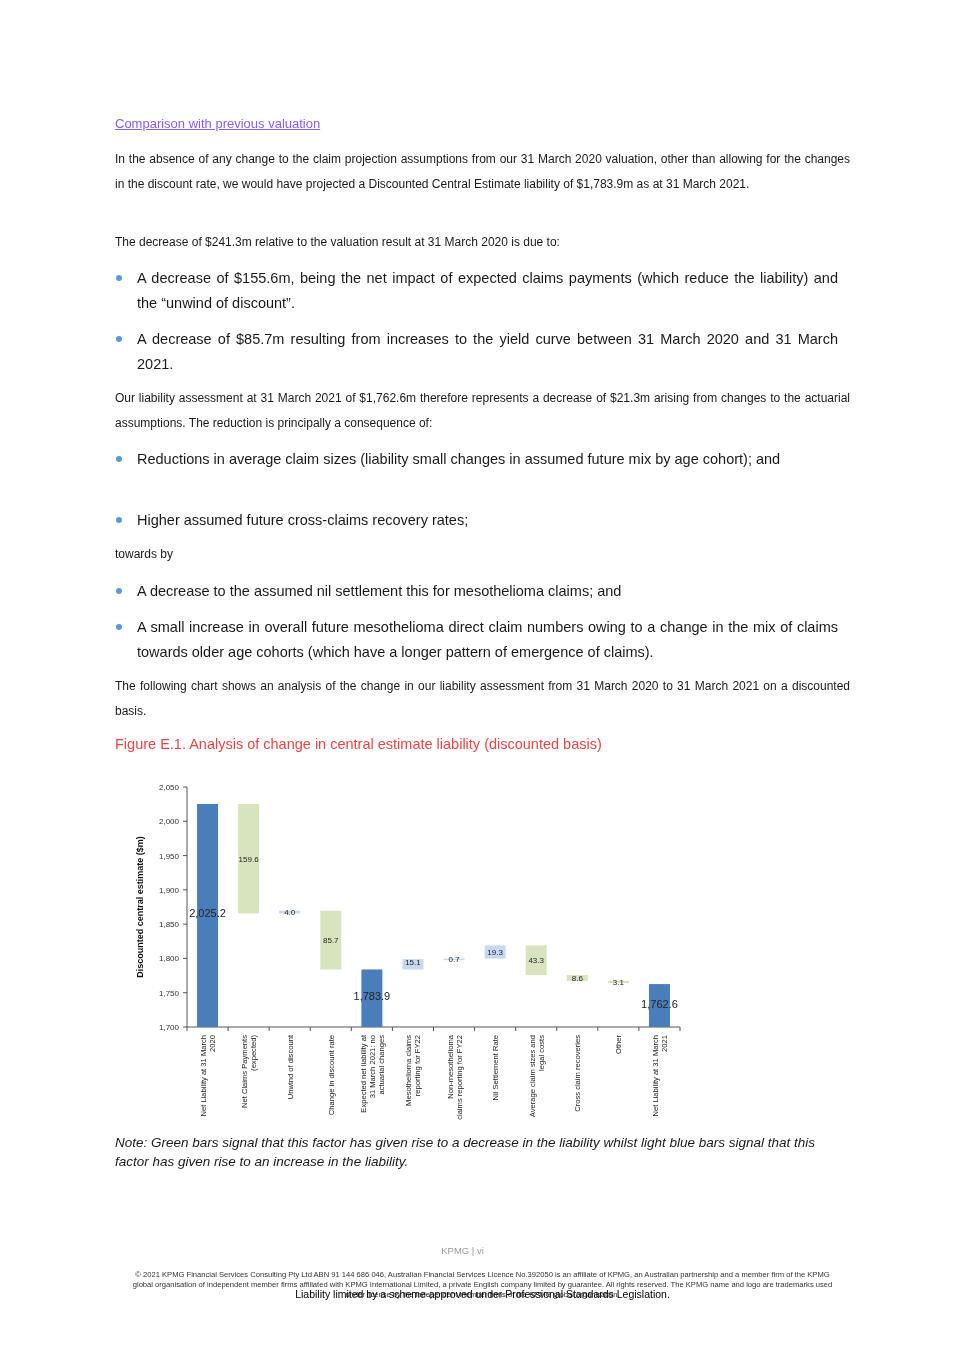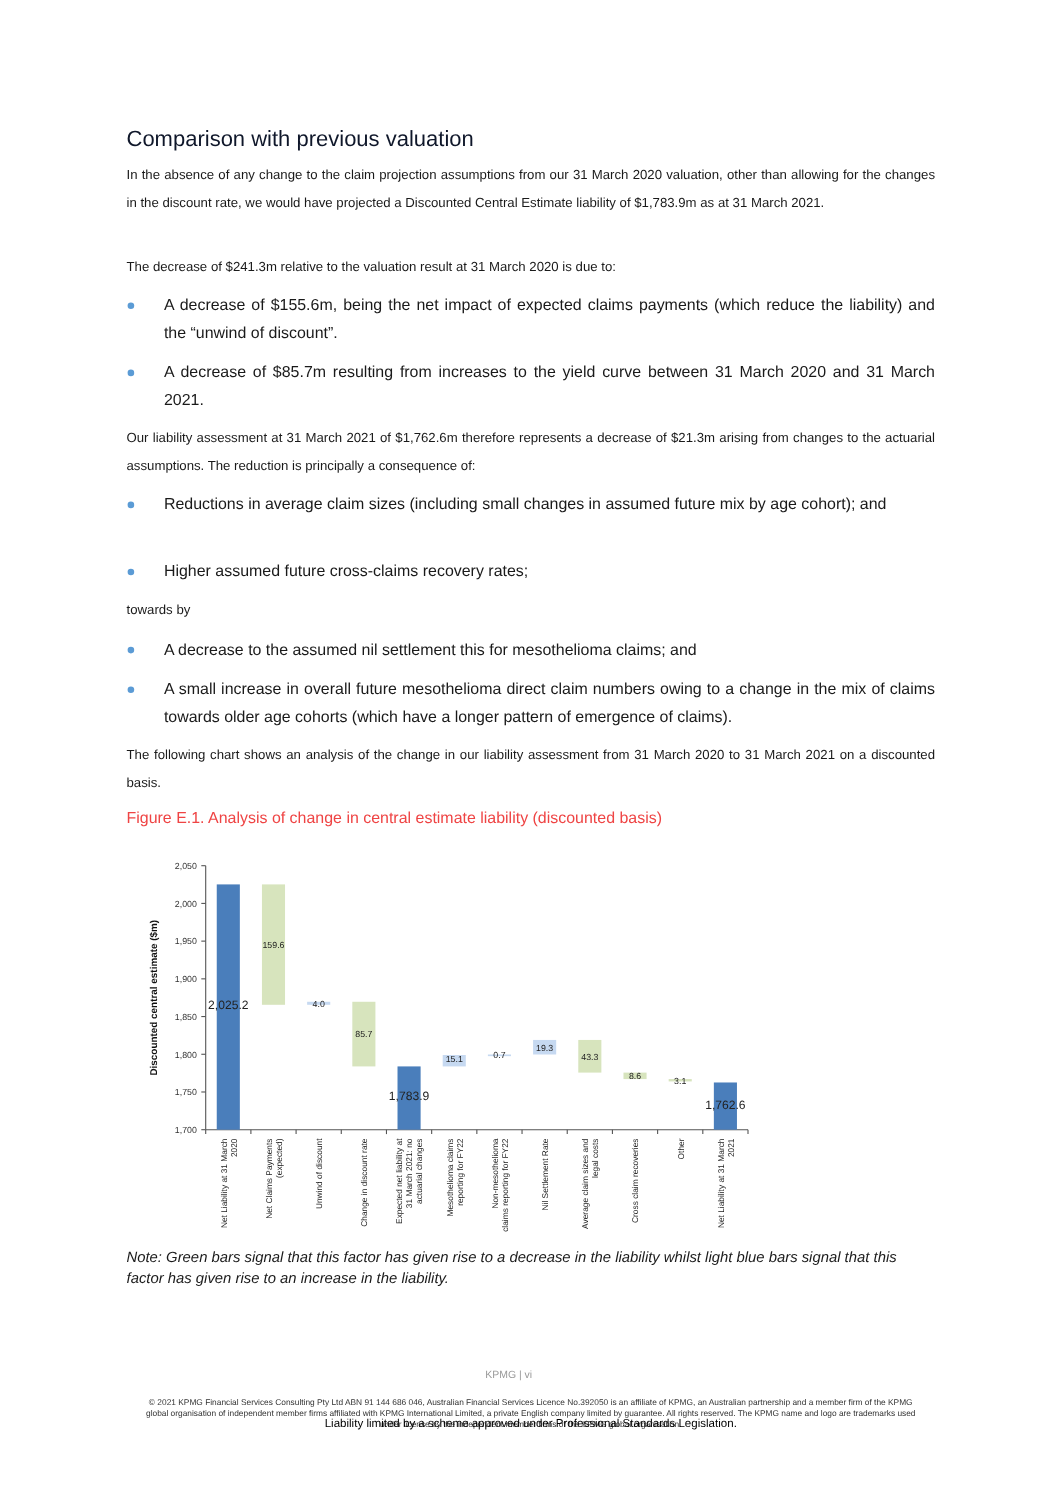--- a/index.html
+++ b/index.html
@@ -1,25 +1,25 @@
 <!DOCTYPE html>
 <html><head>
 <meta charset="utf-8">
 <style>
   html, body { margin: 0; padding: 0; background: #ffffff; }
   body { width: 965px; height: 1365px; position: relative; overflow: hidden;
          font-family: "Liberation Sans", sans-serif; color: #1a1a1a; }
   .page { position: absolute; left: 115px; top: 0; width: 735px; }
-  .heading { position: absolute; top: 116px; left: 0; font-size: 20px; color: #0f172a; }
+  .heading { position: absolute; top: 116px; left: 0; font-size: 13px; color: #8b5cf6; text-decoration: underline; }
   .para { position: absolute; left: 0; width: 735px; font-size: 12px; line-height: 24.5px;
           text-align: justify; color: #1a1a1a; }
   .bullet { position: absolute; left: 0; width: 735px; font-size: 14.5px; line-height: 24.5px; }
   .bullet .dot { position: absolute; left: 1px; top: 9px; width: 6px; height: 6px; border-radius: 50%;
                  background: #5b9bd5; }
-  .bullet .txt { position: absolute; left: 34px; width: 701px; text-align: justify; }
+  .bullet .txt { position: absolute; left: 22px; width: 701px; text-align: justify; }
   .fig-caption { position: absolute; left: 0; top: 736px; font-size: 14.5px; color: #ef4444; }
   .note { position: absolute; left: 0; top: 1133px; width: 735px; font-size: 13.5px; line-height: 19px;
           font-style: italic; color: #1a1a1a; }
   .footer-page { position: absolute; top: 1245px; left: 0; width: 925px; text-align: center;
                  font-size: 9.5px; color: #999; }
   .footer-legal { position: absolute; top: 1270px; left: 125px; width: 715px; text-align: center;
                   font-size: 7.6px; line-height: 10px; color: #333; }
   .footer-liab { position: absolute; top: 1288px; left: 0; width: 965px; text-align: center;
                  font-size: 10.5px; color: #000; }
   svg text { font-family: "Liberation Sans", sans-serif; }
@@ -39,21 +39,21 @@
   </div>
   <div class="bullet" style="top:327px">
     <span class="dot"></span>
     <span class="txt">A decrease of $85.7m resulting from increases to the yield curve between 31 March 2020 and 31 March 2021.</span>
   </div>
 
   <div class="para" style="top:386px">Our liability assessment at 31 March 2021 of $1,762.6m therefore represents a decrease of $21.3m arising from changes to the actuarial assumptions. The reduction is principally a consequence of:</div>
 
   <div class="bullet" style="top:447px">
     <span class="dot"></span>
-    <span class="txt">Reductions in average claim sizes (including small changes in assumed future mix by age cohort); and</span>
+    <span class="txt">Reductions in average claim sizes (liability small changes in assumed future mix by age cohort); and</span>
   </div>
   <div class="bullet" style="top:508px">
     <span class="dot"></span>
     <span class="txt">Higher assumed future cross-claims recovery rates;</span>
   </div>
 
   <div class="para" style="top:542px">towards by</div>
 
   <div class="bullet" style="top:579px">
     <span class="dot"></span>

